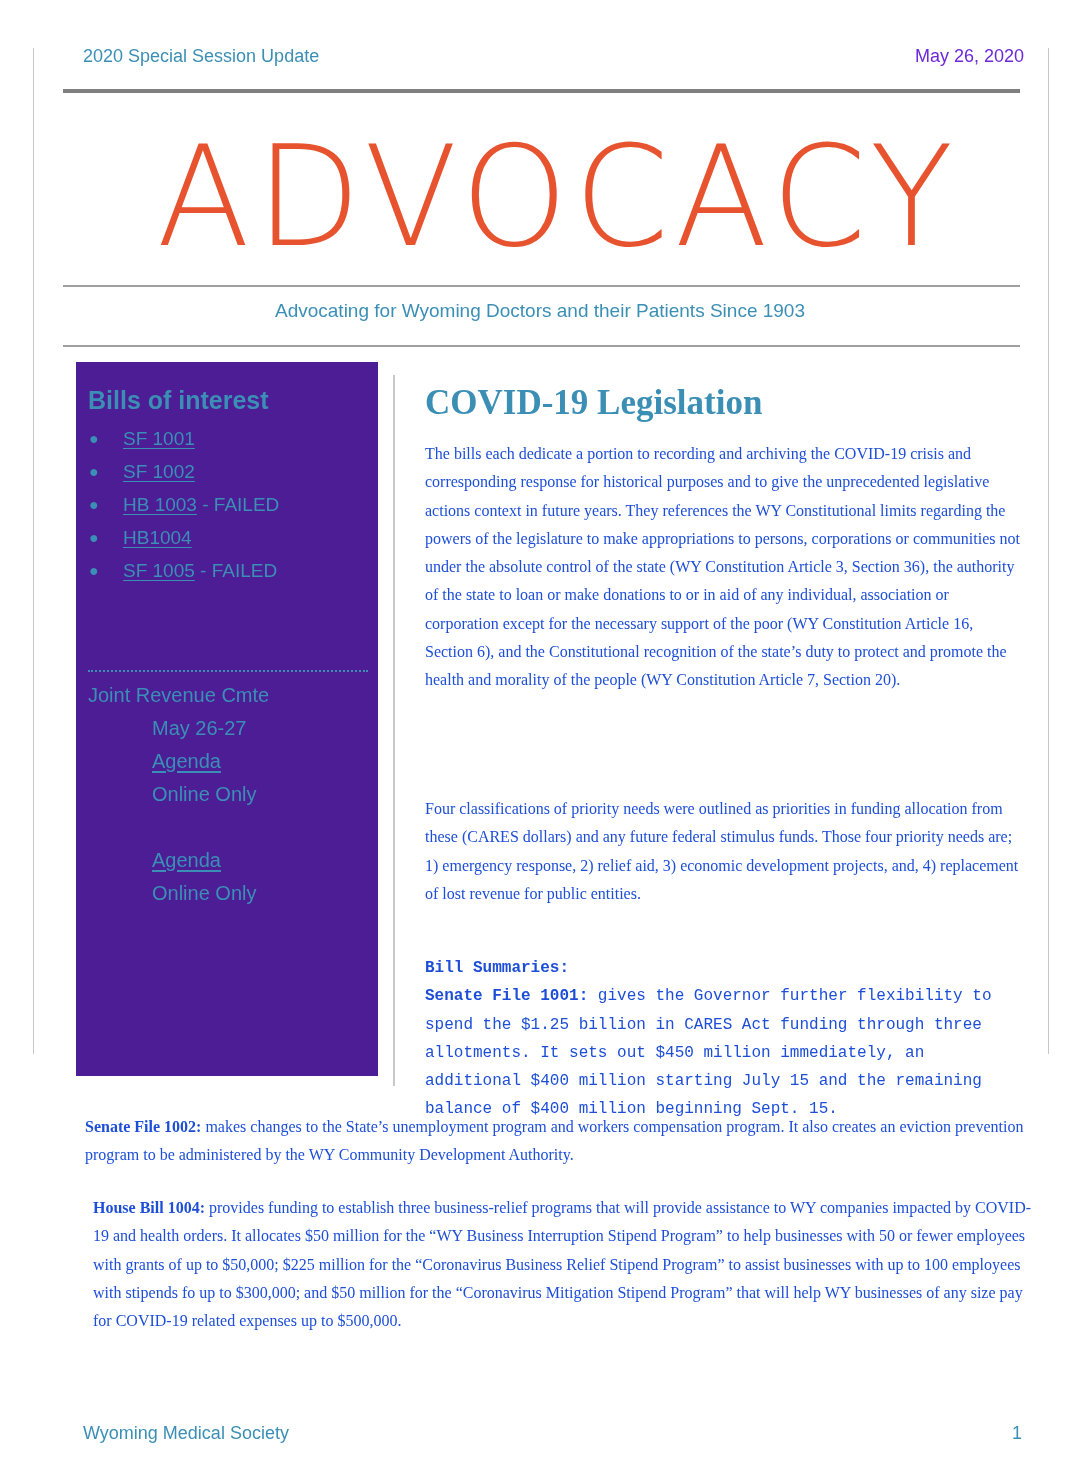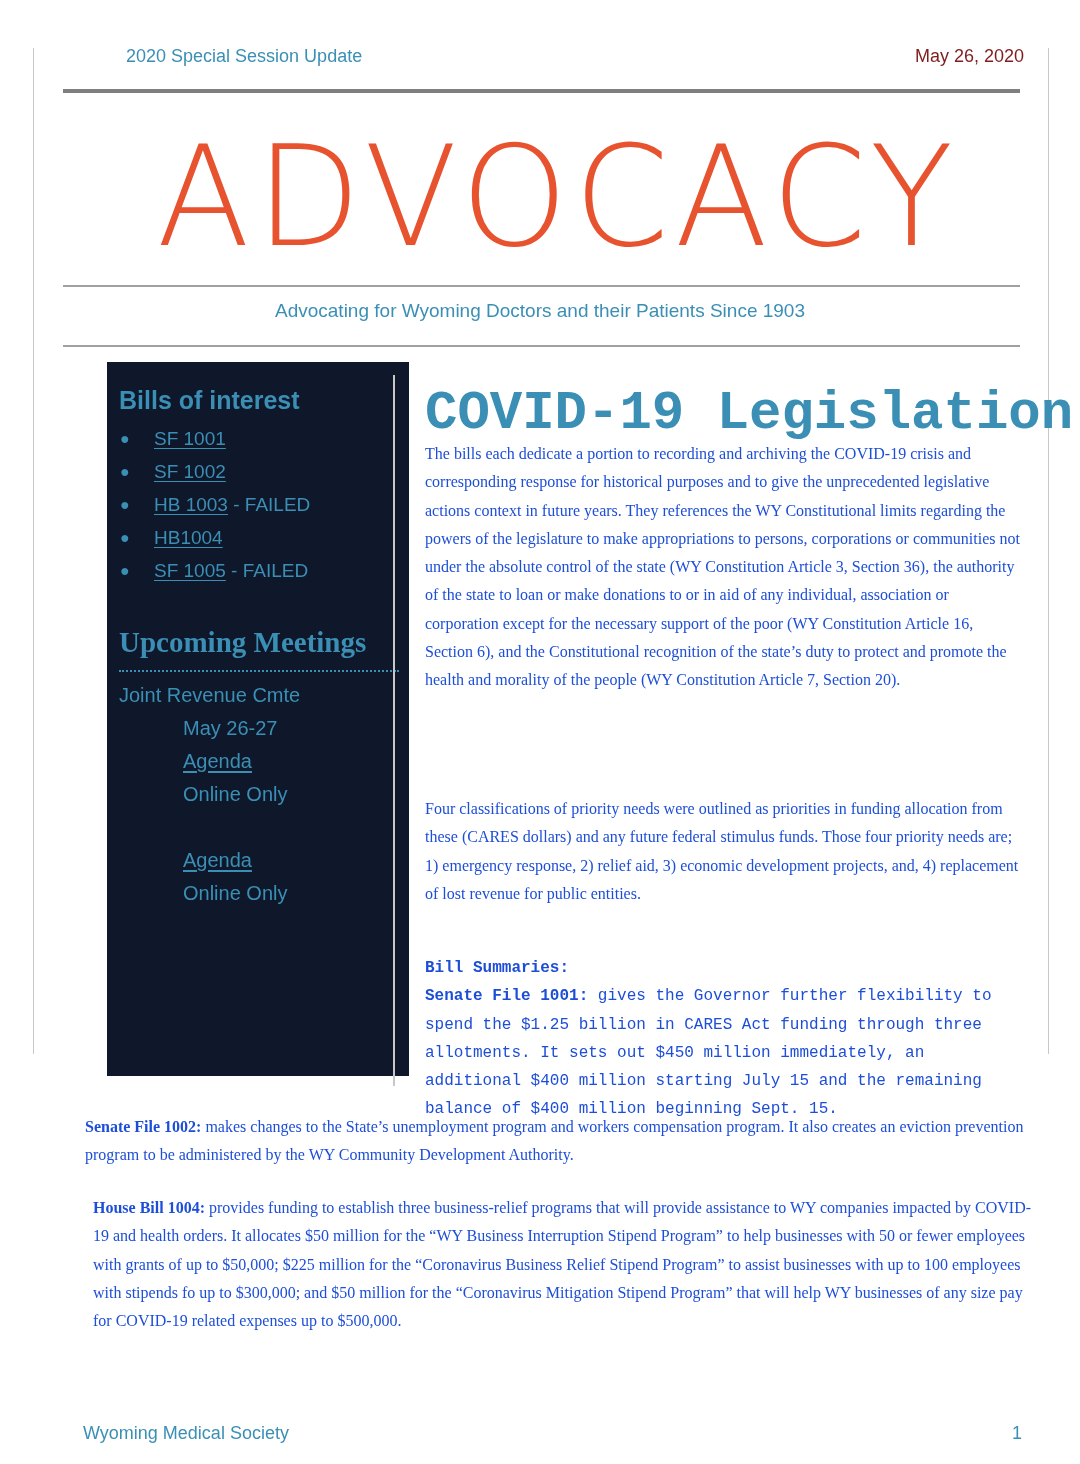--- a/index.html
+++ b/index.html
@@ -1,39 +1,39 @@
 <!DOCTYPE html>
 <html><head>
 <meta charset="utf-8">
 <style>
   html, body { margin: 0; padding: 0; background: #ffffff; }
   body { width: 1080px; height: 1464px; position: relative; overflow: hidden; font-family: "Liberation Sans", sans-serif; }
   .page-border-left { position: absolute; left: 33px; top: 48px; width: 1px; height: 1006px; background: #c8c8c8; }
   .page-border-right { position: absolute; left: 1048px; top: 48px; width: 1px; height: 1006px; background: #c8c8c8; }
-  .hdr-left { position: absolute; left: 83px; top: 46px; font-size: 18px; color: #3b8fb5; margin-left: 43px; }
-  .hdr-right { position: absolute; right: 56px; top: 46px; font-size: 18px; color: #7f1d1d; }
+  .hdr-left { position: absolute; left: 83px; top: 46px; font-size: 18px; color: #3b8fb5; }
+  .hdr-right { position: absolute; right: 56px; top: 46px; font-size: 18px; color: #6d28d9; }
   .hdr-rule { position: absolute; left: 63px; top: 89px; width: 957px; height: 4px; background: #7f7f7f; }
   .masthead { position: absolute; left: 0; width: 1080px; top: 112px; text-align: center; font-family: "DejaVu Sans", sans-serif; font-weight: 200; font-size: 136px; line-height: 170px; color: #e8532f; letter-spacing: 6px; margin-left: 18px; -webkit-text-stroke: 0; }
   .masthead span { display: inline-block; transform: scaleY(1.02); font-weight: 100; }
   .rule-thin { position: absolute; left: 63px; width: 957px; height: 2px; background: #a0a0a0; }
   .tagline { position: absolute; left: 0; width: 1080px; top: 300px; text-align: center; font-size: 19px; color: #3b8fb5; }
-  .sidebar { position: absolute; left: 76px; top: 362px; width: 302px; height: 714px; background: #0f172a; margin-left: 31px; }
+  .sidebar { position: absolute; left: 76px; top: 362px; width: 302px; height: 714px; background: #4c1d95; }
   .col-divider { position: absolute; left: 393px; top: 375px; width: 2px; height: 711px; background: #c8c8c8; }
   .sb-h1 { position: absolute; left: 12px; top: 24px; font-size: 25px; font-weight: bold; color: #3b8fb5; }
   .sb-list { position: absolute; left: 0; top: 66px; margin: 0; padding: 0; list-style: none; }
   .sb-list li { height: 33px; font-size: 19px; color: #3b8fb5; position: relative; padding-left: 47px; white-space: nowrap; }
   .sb-list li .bullet { position: absolute; left: 13px; top: 2px; font-size: 16px; }
   .sb-list a { color: #3b8fb5; text-decoration: underline; text-underline-offset: 3px; }
   .sb-h2 { position: absolute; left: 12px; top: 264px; font-family: "Liberation Serif", serif; font-size: 29px; font-weight: bold; color: #3b8fb5; }
   .sb-dots { position: absolute; left: 12px; top: 308px; width: 280px; border-top: 2px dotted #3b8fb5; }
   .mtg { position: absolute; left: 12px; font-size: 20px; color: #3b8fb5; }
   .mtg-line { height: 33px; white-space: nowrap; }
   .mtg-line.indent { padding-left: 64px; }
   .mtg-line a { color: #3b8fb5; text-decoration: underline; text-underline-offset: 3px; }
-  .article-title { position: absolute; left: 425px; top: 383px; font-family: Liberation Mono, monospace; font-weight: bold; font-size: 54px; color: #3b8fb5; text-align: right; }
+  .article-title { position: absolute; left: 425px; top: 383px; font-family: Liberation Serif, serif; font-weight: bold; font-size: 35px; color: #3b8fb5; text-align: right; }
   .body-text { font-family: "Liberation Serif", serif; font-size: 16px; line-height: 28.3px; color: #1d4ed8; }
   .p1 { position: absolute; left: 425px; top: 440px; width: 600px; margin: 0; }
   .p2 { position: absolute; left: 425px; top: 795px; width: 600px; margin: 0; }
   .p3 { position: absolute; left: 425px; top: 954px; width: 600px; margin: 0; font-family: Liberation Mono, monospace; }
   .p4 { position: absolute; left: 85px; top: 1113px; width: 940px; margin: 0; }
   .p5 { position: absolute; left: 85px; top: 1186px; width: 940px; margin: 8px; }
   .bold { font-weight: bold; }
   .footer-left { position: absolute; left: 83px; top: 1060px; font-size: 18px; color: #3b8fb5; }
   .footer-right { position: absolute; right: 58px; top: 1060px; font-size: 18px; color: #3b8fb5; }
 </style>
@@ -56,21 +56,20 @@
 <aside class="sidebar">
   <div class="sb-h1">Bills of interest</div>
   <ul class="sb-list">
     <li><span class="bullet">●</span><a>SF 1001</a><span></span></li>
     <li><span class="bullet">●</span><a>SF 1002</a><span></span></li>
     <li><span class="bullet">●</span><a>HB 1003</a><span> - FAILED</span></li>
     <li><span class="bullet">●</span><a>HB1004</a><span></span></li>
     <li><span class="bullet">●</span><a>SF 1005</a><span> - FAILED</span></li>
   </ul>
 
-  <div class="sb-h2">Upcoming Meetings</div>
   <div class="sb-dots"></div>
 
   <div class="mtg" style="top:322px;">
     <div class="mtg-line">Joint Revenue Cmte</div>
     <div class="mtg-line indent">May 26-27</div>
     <div class="mtg-line indent"><a>Agenda</a></div>
     <div class="mtg-line indent">Online Only</div>
   </div>
 
   <div class="mtg" style="top:487px;">

